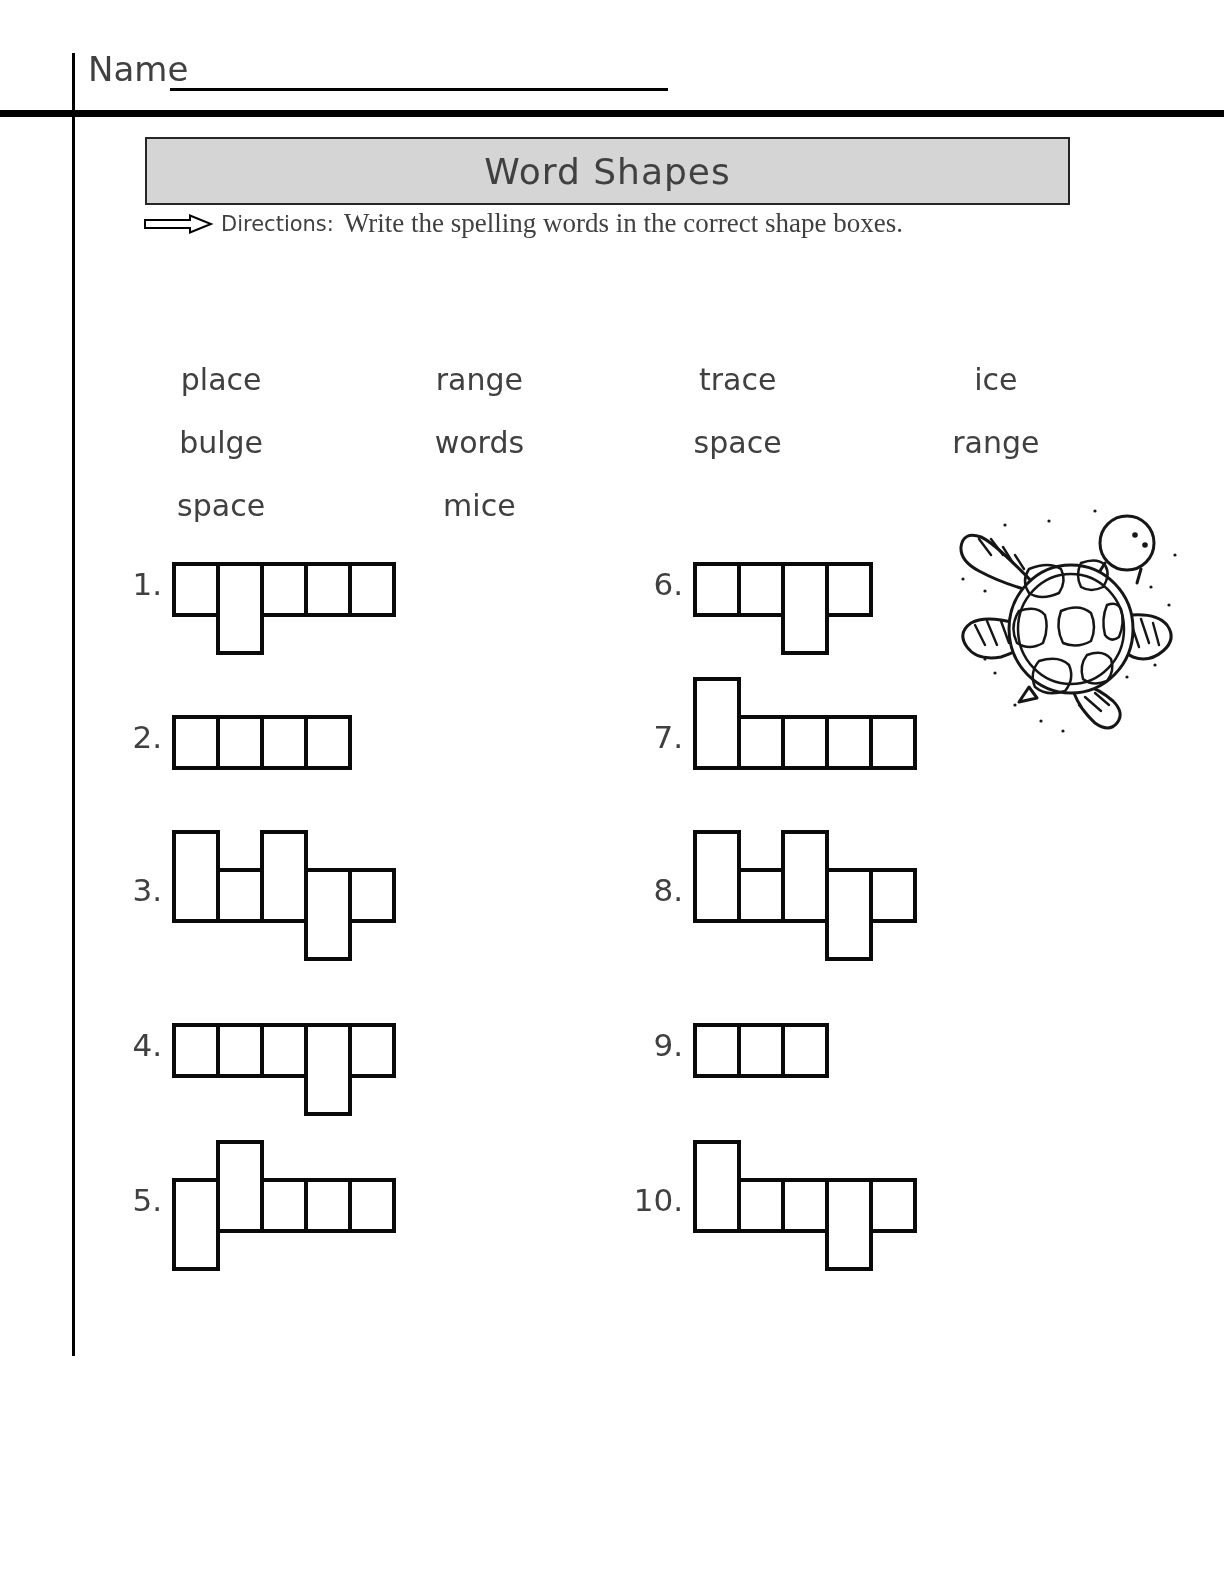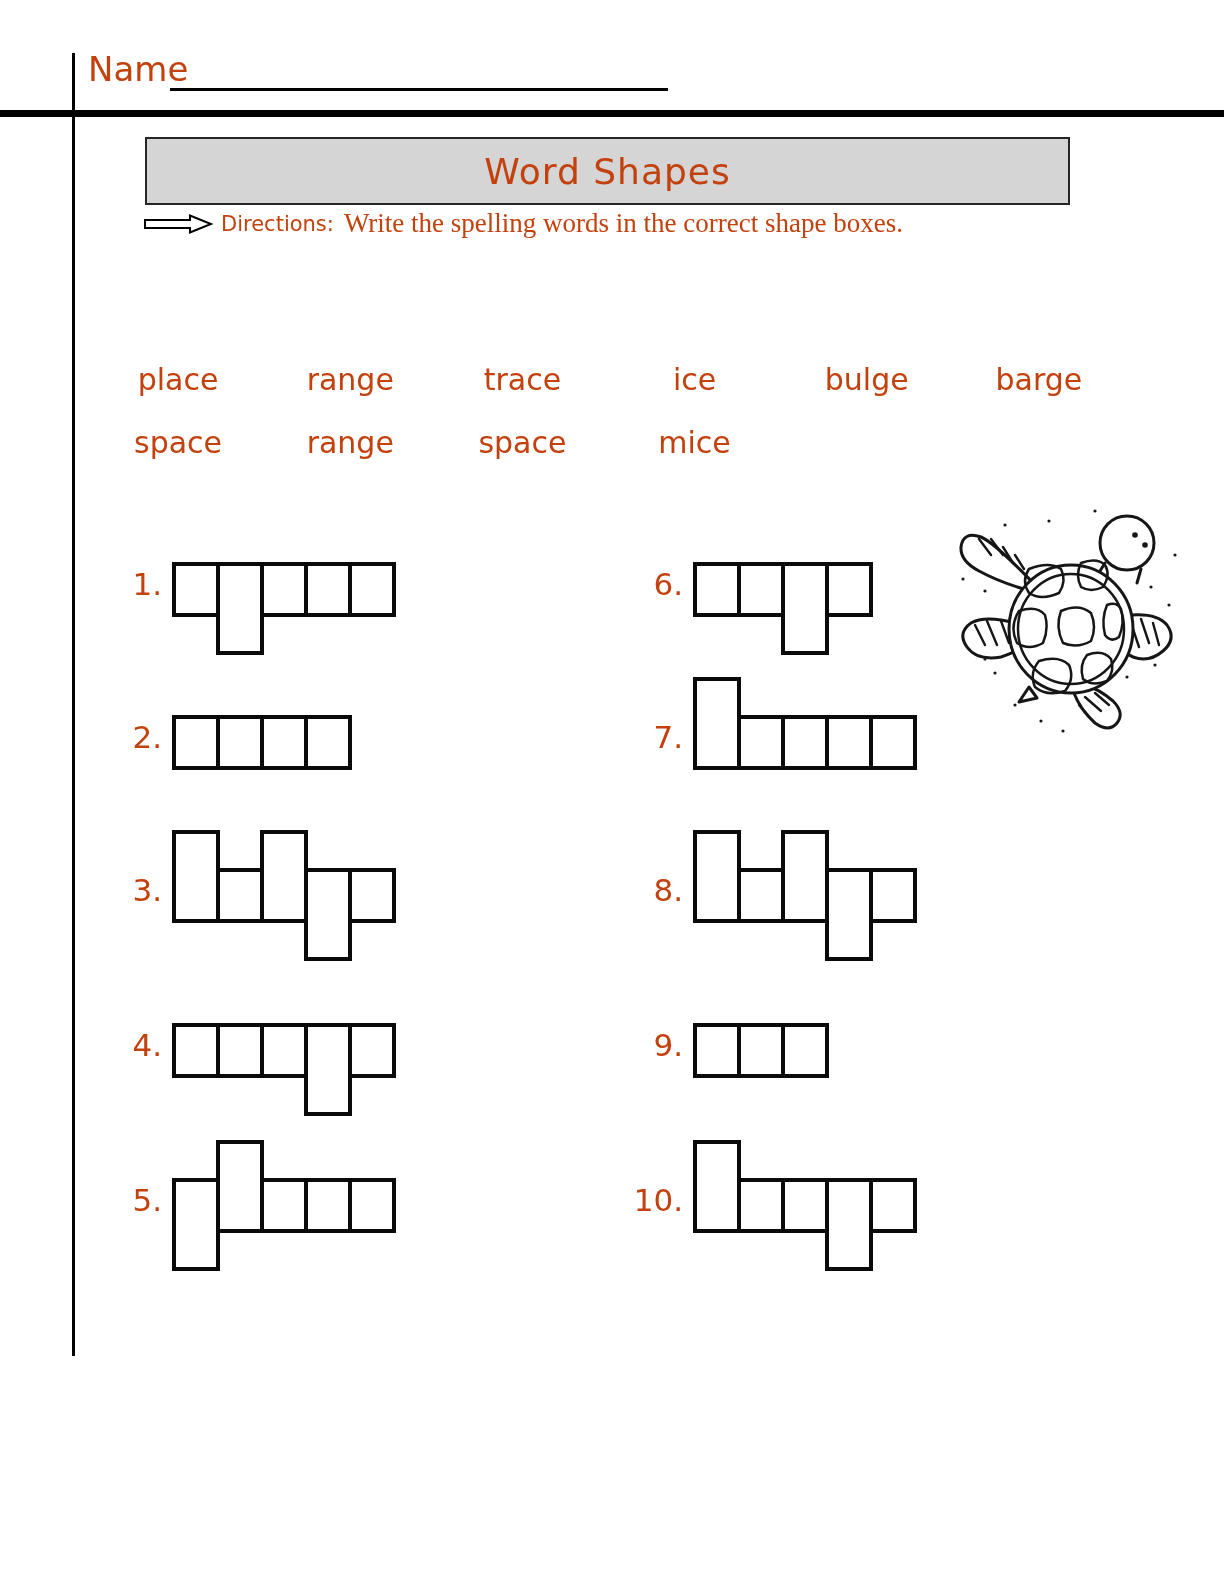--- a/index.html
+++ b/index.html
@@ -1,35 +1,35 @@
 <!DOCTYPE html>
 <html><head>
 <meta charset="utf-8">
 <style>
   html,body{margin:0;padding:0;background:#fff;}
   .page{position:relative;width:1224px;height:1356px;background:#ffffff;
-        font-family:"DejaVu Sans",sans-serif;color:#c2410c;overflow:hidden;}
+        font-family:"DejaVu Sans",sans-serif;color:#404040;overflow:hidden;}
   .vrule{position:absolute;left:72px;top:53px;width:3px;height:1513px;background:#000;}
   .hrule{position:absolute;left:0;width:1224px;height:7px;background:#000;}
   .hrule.top{top:110px;}
   .hrule.bottom{top:1518px;}
   .name-label{position:absolute;left:88px;top:52px;font-size:34px;line-height:1;}
   .name-line{position:absolute;left:170px;top:60px;width:498px;height:28px;
              border-bottom:3px solid #000;}
   .title-box{position:absolute;left:145px;top:137px;width:925px;height:68px;
              border:2px solid #262626;box-sizing:border-box;
              display:flex;align-items:center;justify-content:center;
              font-size:36px;letter-spacing:1px;}
   .directions{position:absolute;left:143px;top:208px;width:980px;
               display:flex;align-items:center;}
   .dir-arrow{flex:0 0 auto;margin-right:8px;}
   .dir-label{font-size:21px;margin-right:10px;white-space:nowrap;}
   .dir-text{font-size:27px;white-space:nowrap;font-family:Liberation Serif, serif;}
   .word-bank{position:absolute;left:92px;top:362px;width:1033px;
-             display:grid;grid-template-columns:repeat(6,1fr);row-gap:28px;
+             display:grid;grid-template-columns:repeat(4,1fr);row-gap:28px;
              font-size:30px;text-align:center;}
   .word-bank span{display:block;}
   .shape{position:absolute;display:flex;align-items:flex-start;}
   .shape-num{position:absolute;left:-66px;top:7px;width:56px;text-align:right;
              font-size:31px;line-height:1;}
   .cell{box-sizing:border-box;width:48px;border:4px solid #0a0a0a;background:#fff;}
   .cell + .cell{margin-left:-4px;}
   .cell.mid{height:55px;}
   .cell.tall{height:93px;margin-top:-38px;}
   .cell.deep{height:93px;}
@@ -58,21 +58,21 @@
     <span class="dir-label">Directions:</span>
     <span class="dir-text">Write the spelling words in the correct shape boxes.</span>
   </div>
 
   <div class="word-bank">
       <span>place</span>
       <span>range</span>
       <span>trace</span>
       <span>ice</span>
       <span>bulge</span>
-      <span>barge</span>
+      <span>words</span>
       <span>space</span>
       <span>range</span>
       <span>space</span>
       <span>mice</span>
     </div>
 
   <div>
       <div class="shape" style="left: 172px; top: 562px;">
         <div class="shape-num">1.</div>
         <div class="cell mid"></div>

